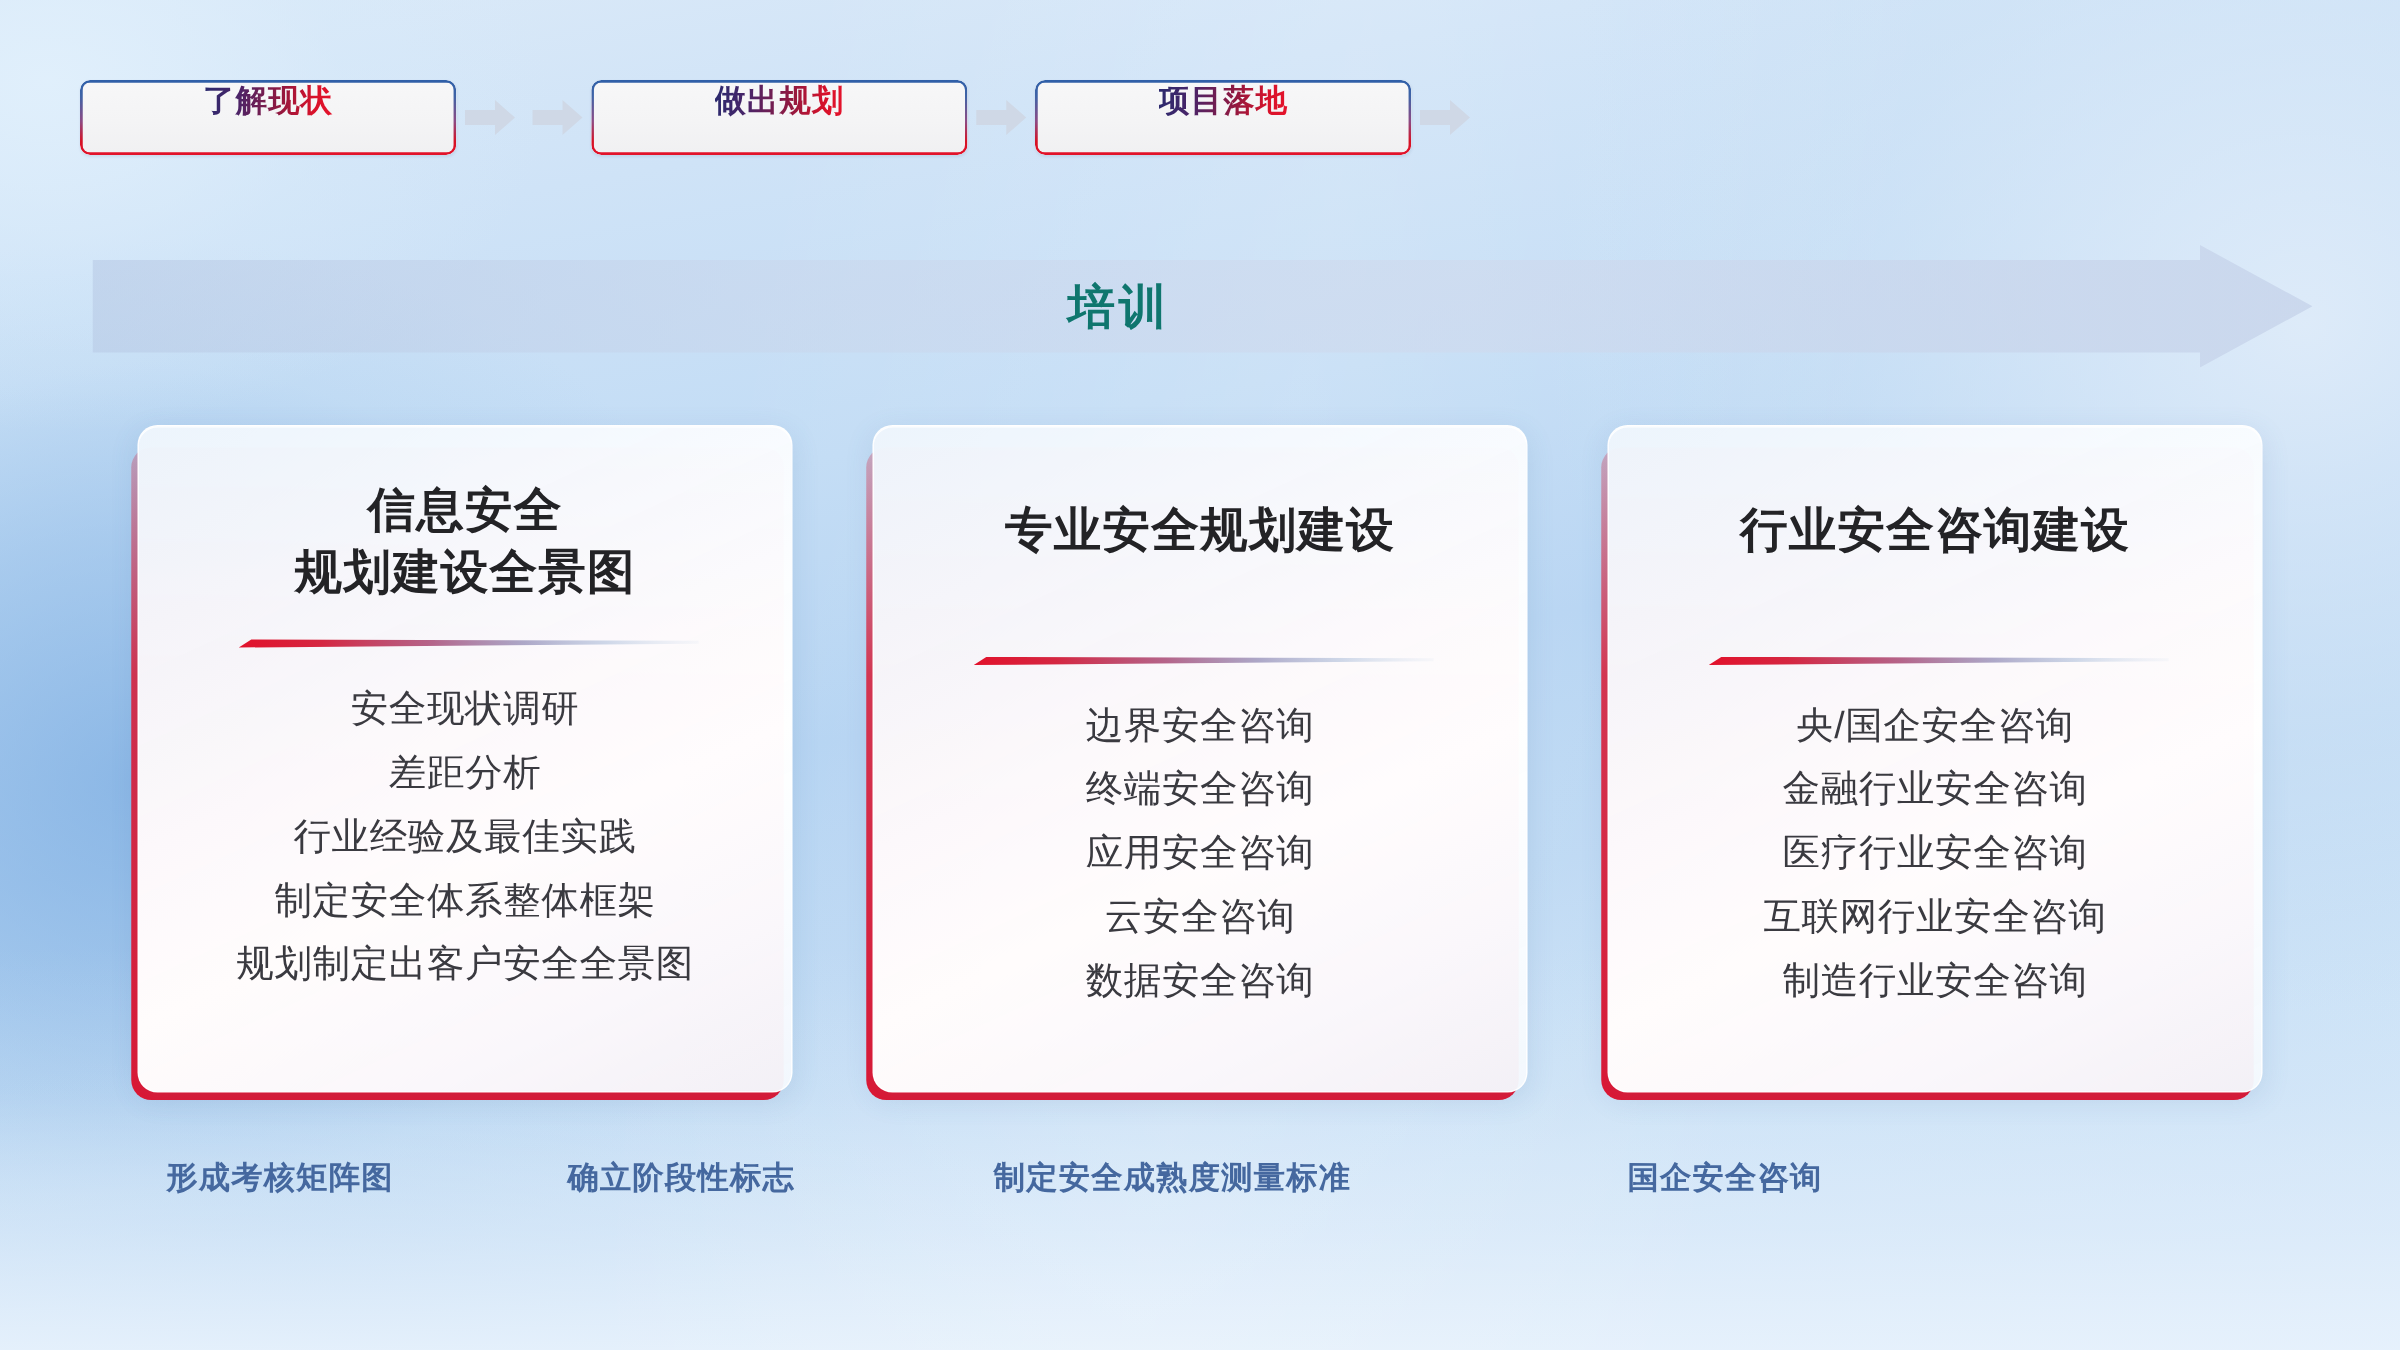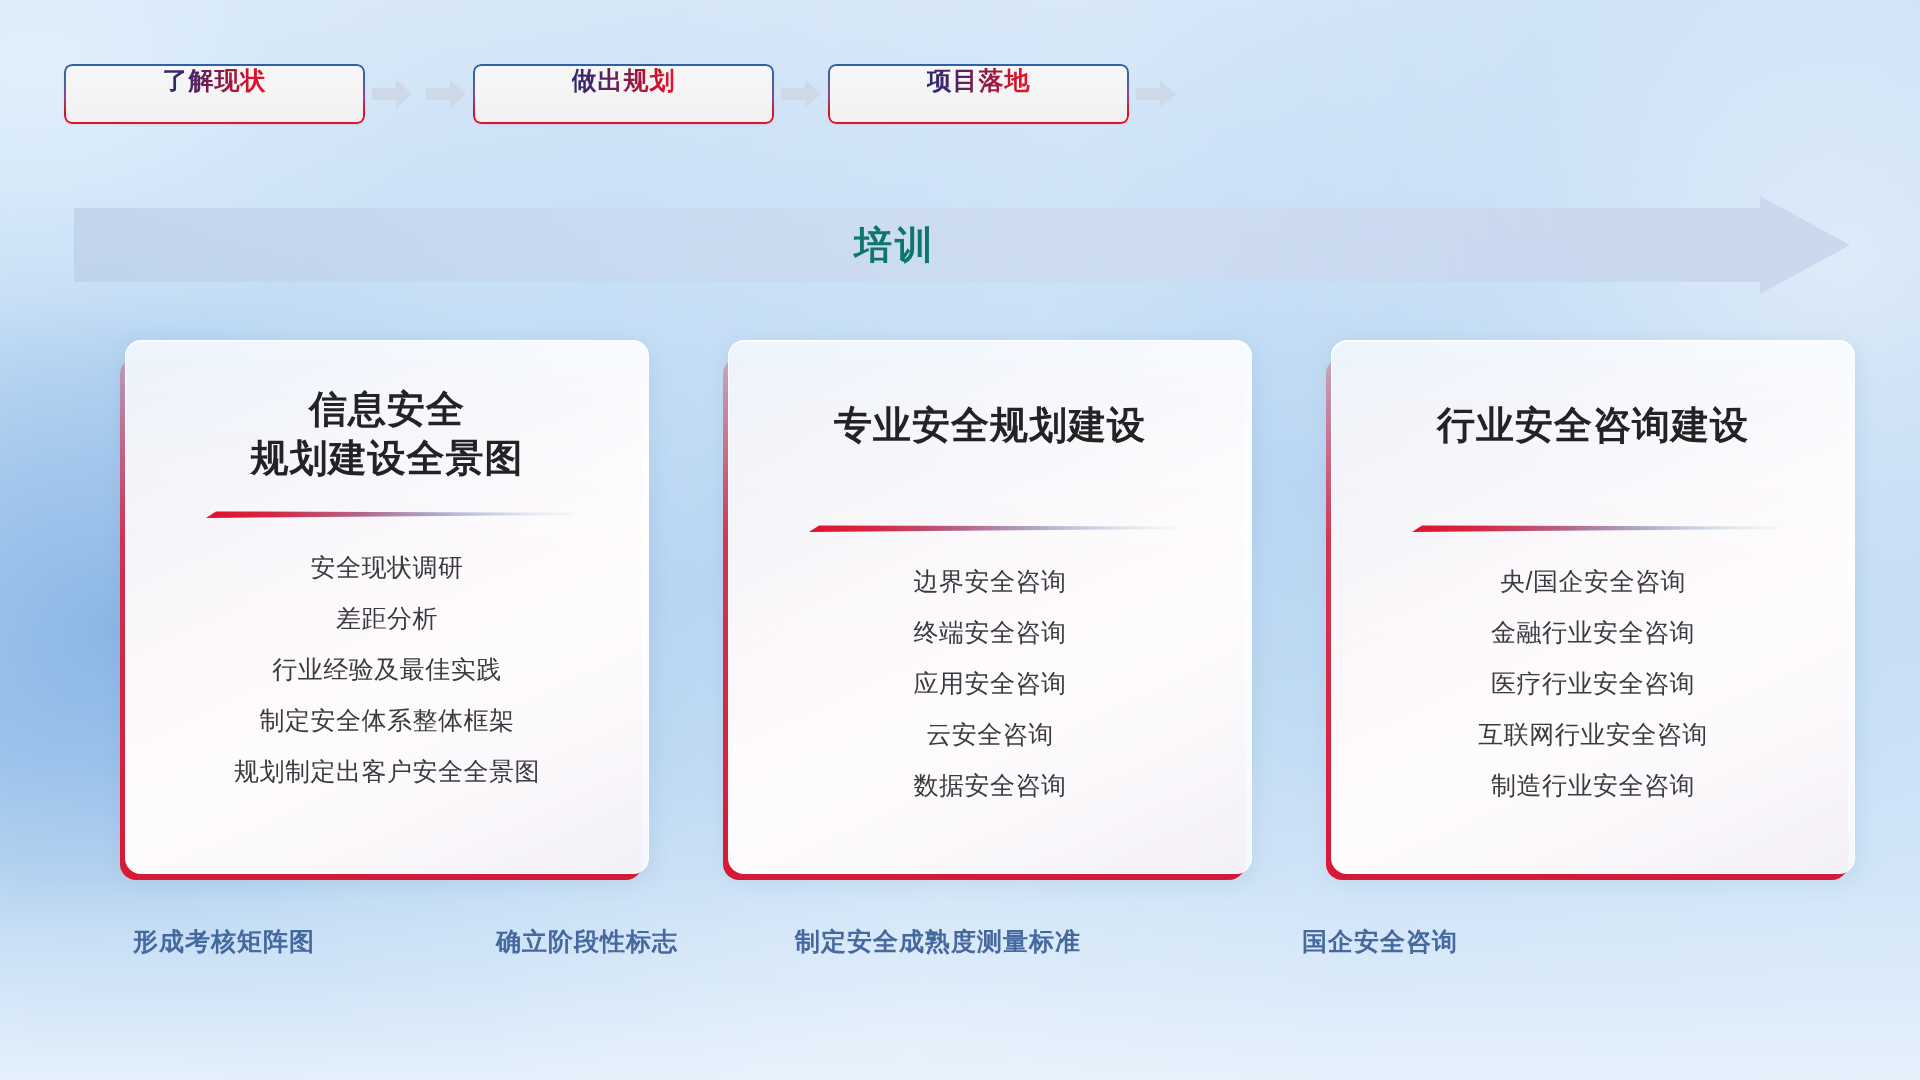--- a/index.html
+++ b/index.html
@@ -148,21 +148,20 @@
     left:110px; top:340px;
     width:1700px; height:540px;
     display:flex;
     gap:64px;
   }
   .card {
     position:relative;
     flex:0 0 524px;
     height:534px;
     border-radius:28px;
-    margin-left:15px;
   }
   
   .card::before {
     content:"";
     position:absolute;
     left:-5px; top:18px; bottom:-6px; right:7px;
     border-radius:16px;
     background:linear-gradient(to bottom, rgba(226,22,48,0.25) 0%, rgba(226,22,48,0.85) 35%, #e01430 100%);
     z-index:0;
   }
@@ -206,21 +205,21 @@
   .card-list {
     list-style:none;
     flex:1 1 auto;
     display:flex;
     flex-direction:column;
     justify-content:flex-start;
     padding-top:20px;
   }
   .card-list li {
     text-align:center;
-    font-size:25px;
+    font-size:30px;
     line-height:1;
     height:51px;
     display:flex;
     align-items:center;
     justify-content:center;
     color:#3a3a40;
     letter-spacing:0.5px;
     white-space:nowrap;
   }
 
@@ -237,21 +236,21 @@
   .caption {
     position:absolute;
     top:0;
     font-size:25px;
     font-weight:bold;
     color:#45689f;
     letter-spacing:1px;
     white-space:nowrap;
   }
   #caption-0 { left:133px; }
-  #caption-1 { left:496px; }
+  #caption-1 { left:454px; }
   #caption-2 { left:795px; }
   #caption-3 { left:1302px; }
 </style>
 </head>
 <body>
 
 <div id="stage">
 
   <div class="bg-layer bg-base"></div>
   <div class="bg-layer bg-blob-left"></div>

